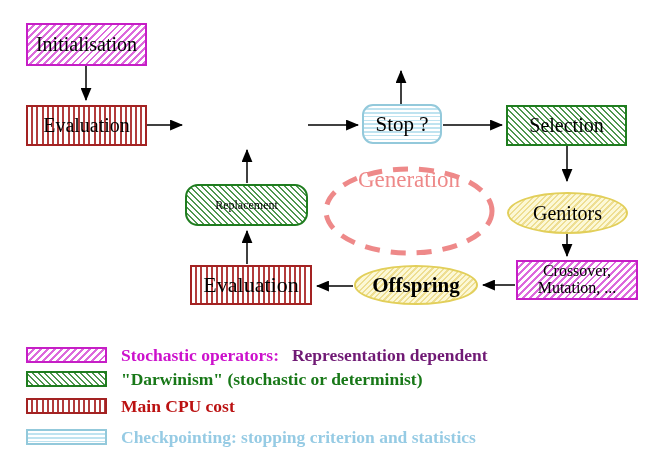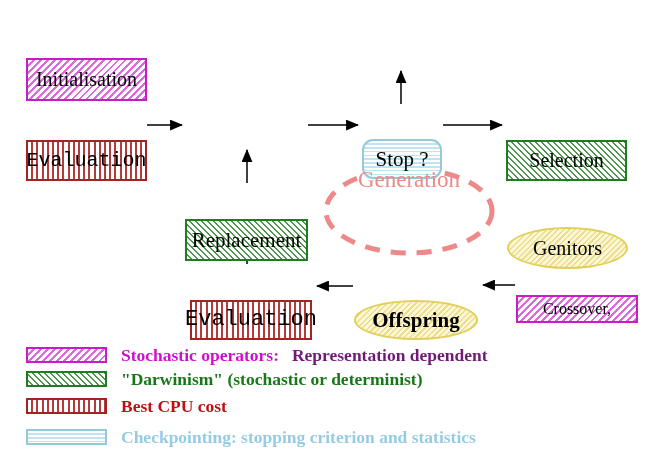--- a/index.html
+++ b/index.html
@@ -3,35 +3,34 @@
 <meta charset="utf-8">
 <style>
   html,body { margin:0; padding:0; background:#ffffff; }
   .canvas {
     position:relative; width:662px; height:471px; background:#ffffff;
     font-family:"Liberation Serif","DejaVu Serif",serif; overflow:hidden;
   }
   .node {
     position:absolute; display:flex; align-items:center; justify-content:center;
     box-sizing:border-box; font-size:20px; color:#000; text-align:center;
-    line-height:1.05; white-space:nowrap;margin-top:35px;
+    line-height:1.05; white-space:nowrap;
   }
   
   .p-magenta {
     background: repeating-linear-gradient(135deg,#ffffff 0px,#ffffff 3px,#dc6adc 3px,#dc6adc 5px);
     border:2px solid #c61ec6;
   }
   .p-green {
     background: repeating-linear-gradient(45deg,#ffffff 0px,#ffffff 2.8px,#4e964e 2.8px,#4e964e 4.2px);
     border:2px solid #1f7d1f;
   }
   .p-red {
     background: repeating-linear-gradient(90deg,#ffffff 0px,#ffffff 3.2px,#b23c3c 3.2px,#b23c3c 5.2px);
     border:2px solid #a32222;
-    font-family:Liberation Mono, monospace;
   }
   .p-cyan {
     background: repeating-linear-gradient(180deg,#ffffff 0px,#ffffff 2.2px,#bfe3f0 2.2px,#bfe3f0 3.8px);
     border:2px solid #93c9db;
   }
   .p-yellow {
     background: repeating-linear-gradient(135deg,#fcf8d6 0px,#fcf8d6 2.4px,#eede92 2.4px,#eede92 4px);
     border:2px solid #e2cf5a;
   }
   .ellipse { border-radius:50%; }
@@ -93,58 +92,59 @@
 
 
   <div class="node p-cyan rounded" style="left:362px; top:104px; width:80px; height:40px; font-size:21px;">
     <span>Stop ?</span>
   </div>
 
   <div class="node p-green" style="left:506px; top:105px; width:121px; height:41px;">
     <span>Selection</span>
   </div>
 
-  <div class="node p-green" style="left:185px; top:184px; width:123px; height:42px; font-size:21px;">
+  <div class="node p-green" style="left:185px; top:184px; width:123px; height:42px; font-size:12px;border-radius:13px;">
     <span>Replacement</span>
   </div>
 
   <div class="generation-label">
     <span>Generation</span>
   </div>
 
   <div class="node p-yellow ellipse" style="left:507px; top:192px; width:121px; height:42px;">
     <span>Genitors</span>
   </div>
 
   <div class="node p-red" style="left:190px; top:265px; width:122px; height:40px; font-size:22px;">
     <span>Evaluation</span>
   </div>
 
   <div class="node p-yellow ellipse" style="left:354px; top:265px; width:124px; height:40px; font-size:21px;font-weight:bold;">
     <span>Offspring</span>
   </div>
 
-  <div class="node p-magenta" style="left:516px; top:260px; width:122px; height:28px; font-size:16px; flex-direction:column;">
+  <div class="node p-magenta" style="left:516px; top:260px; width:122px; height:40px; font-size:16px; flex-direction:column;">
     <span>Crossover,</span>
+    <span>Mutation, ...</span>
   </div>
 
   <div class="legend-row" style="top:346px;">
     <div class="swatch p-magenta"></div>
     <span class="legend-text lt-magenta">Stochastic operators:</span>
     <span class="legend-text lt-gold">Representation dependent</span>
   </div>
 
   <div class="legend-row" style="top:370px;">
     <div class="swatch p-green"></div>
     <span class="legend-text lt-green">"Darwinism" (stochastic or determinist)</span>
   </div>
 
   <div class="legend-row" style="top:397px;">
     <div class="swatch p-red"></div>
-    <span class="legend-text lt-red">Best CPU cost</span>
+    <span class="legend-text lt-red">Main CPU cost</span>
   </div>
 
   <div class="legend-row" style="top:428px;">
     <div class="swatch p-cyan"></div>
     <span class="legend-text lt-cyan">Checkpointing: stopping criterion and statistics</span>
   </div>
 
 </div>
 
 </body></html>

